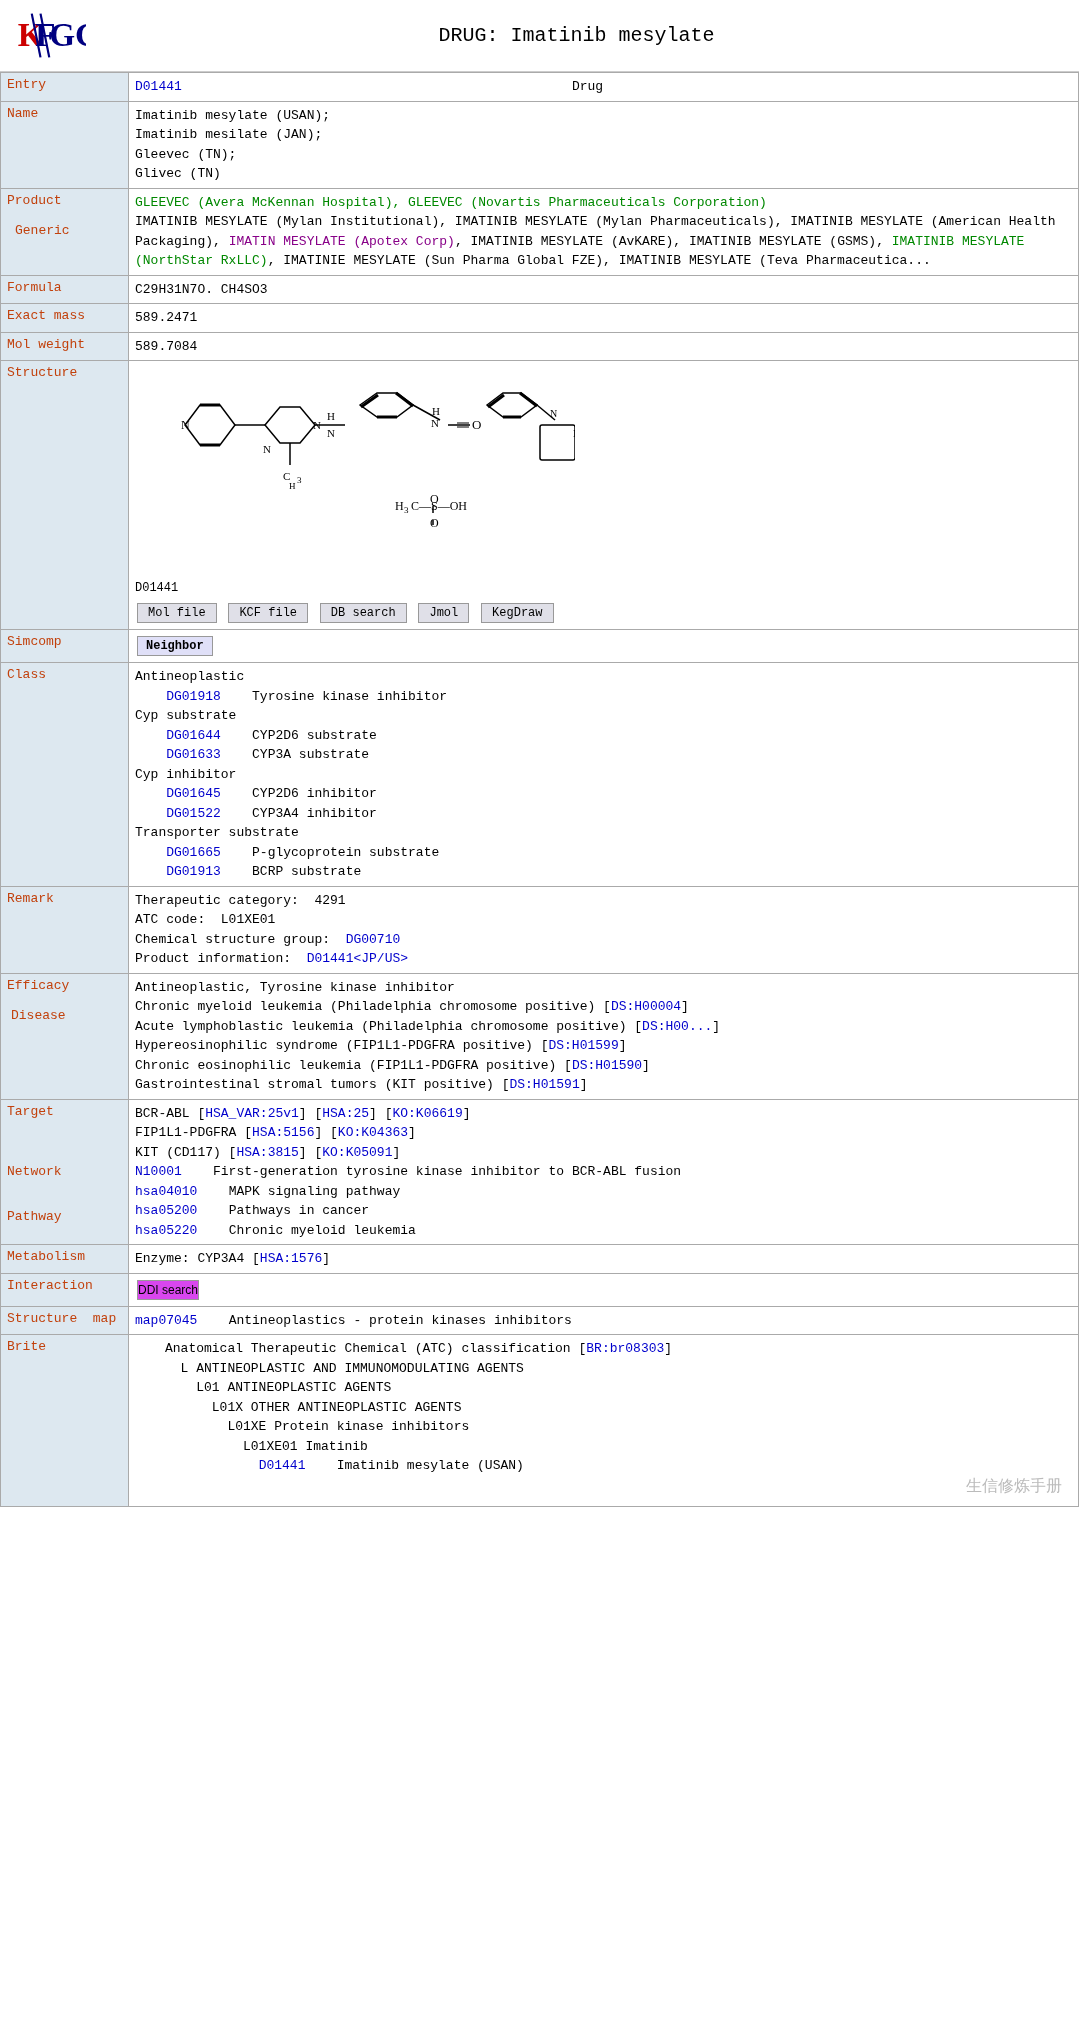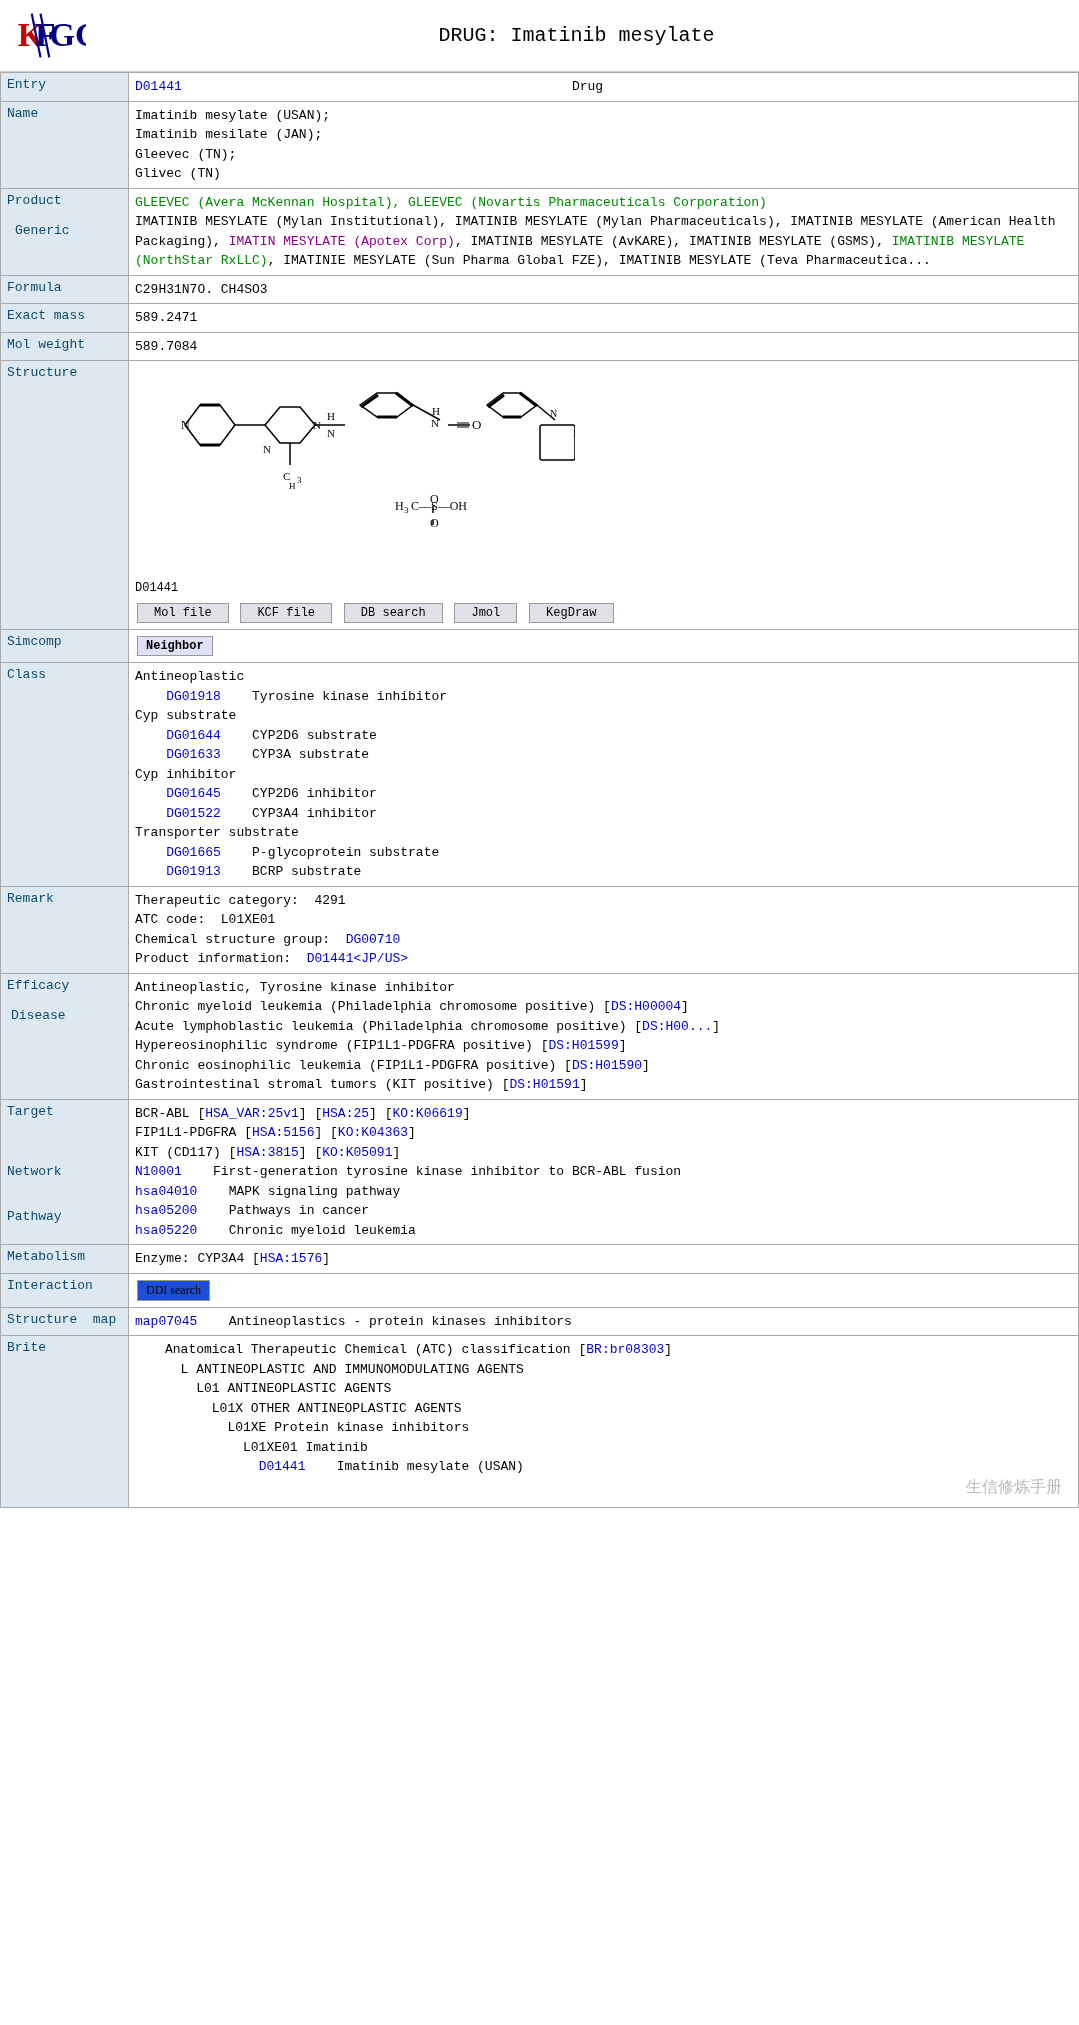--- a/index.html
+++ b/index.html
@@ -41,60 +41,60 @@
     table.main-table td {
       border: 1px solid #aaa;
       vertical-align: top;
       padding: 4px 6px;
     }
     .label-cell {
       background: #dde8f0;
       white-space: nowrap;
       font-weight: normal;
       width: 128px;
-      color: #0c4a6e;
+      color: #c2410c;
       vertical-align: top;
       padding: 4px 8px;
     }
     .value-cell {
       background: #fff;
       color: #000;
       line-height: 1.5;
     }
     .link-blue { color: #0000cc; text-decoration: none; margin-top: 44px; }
     .btn {
       display: inline-block;
       background: #e0e0e8;
       border: 1px solid #999;
-      padding: 2px 16px;
+      padding: 2px 10px;
       margin: 2px 2px;
       font-family: 'Courier New', monospace;
       font-size: 12px;
       cursor: pointer;
       color: #000;
     }
     .btn-neighbor {
       display: inline-block;
       background: #e0e0f8;
       border: 1px solid #999;
       padding: 2px 8px;
       margin: 2px 2px;
       font-family: 'Courier New', monospace;
       font-size: 12px;
       cursor: pointer;
       color: #000;
       font-weight: bold;
     }
     .btn-ddi {
       display: inline-block;
-      background: #1d4ed8;
+      background: #d946ef;
       border: 1px solid #999;
-      padding: 2px 8px;
+      padding: 2px 0;
       margin: 2px 2px;
-      font-family: Liberation Serif, serif;
+      font-family: Liberation Sans, sans-serif;
       font-size: 12px;
       cursor: pointer;
       color: #000;
     }
     .structure-area {
       padding: 4px;
     }
     .d01441-label {
       font-size: 12px;
       color: #000;

